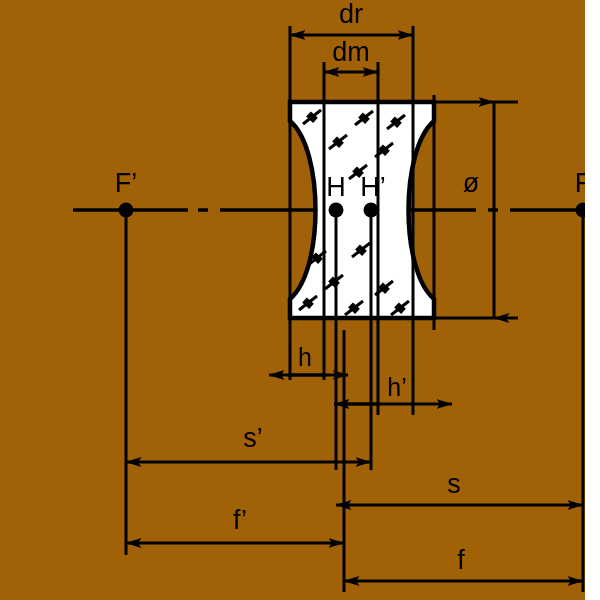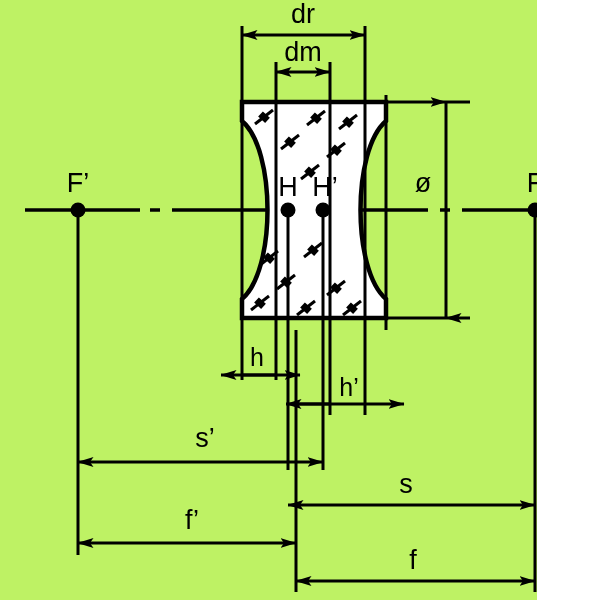--- a/index.html
+++ b/index.html
@@ -8,22 +8,23 @@
     padding: 0;
     background: #ffffff;
   }
   body {
     font-family: "Liberation Sans", sans-serif;
   }
   #diagram-root {
     position: relative;
     width: 537px;
     height: 600px;
-    background: #bef264;
+    background: #a16207;
     overflow: hidden;
+    padding-left: 48px;
   }
   svg#lens-diagram {
     display: block;
     width: 600px;
     height: 600px;
   }
   .lbl {
     font-family: "Liberation Sans", sans-serif;
     font-size: 27px;
     fill: #000000;

